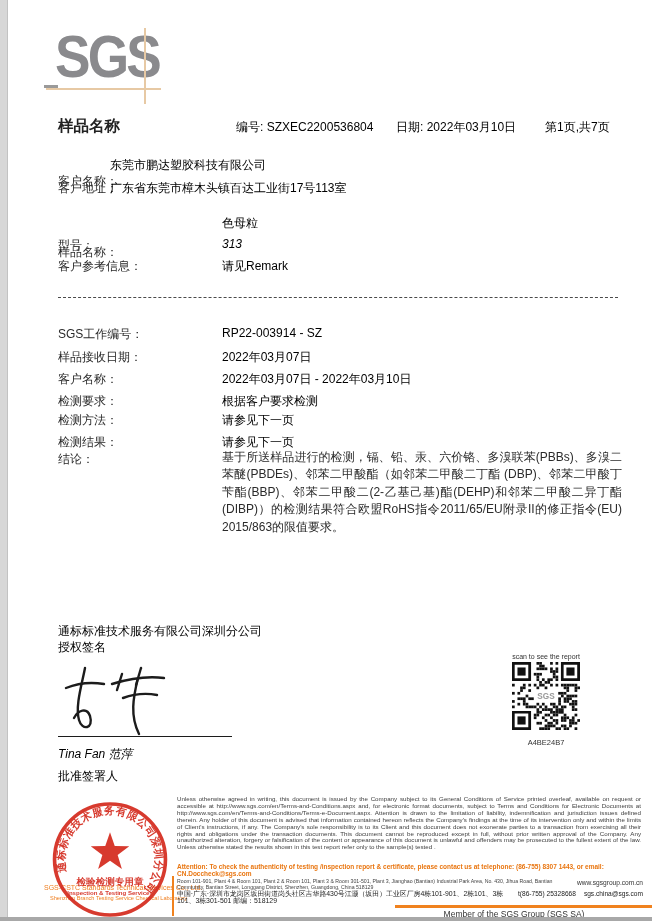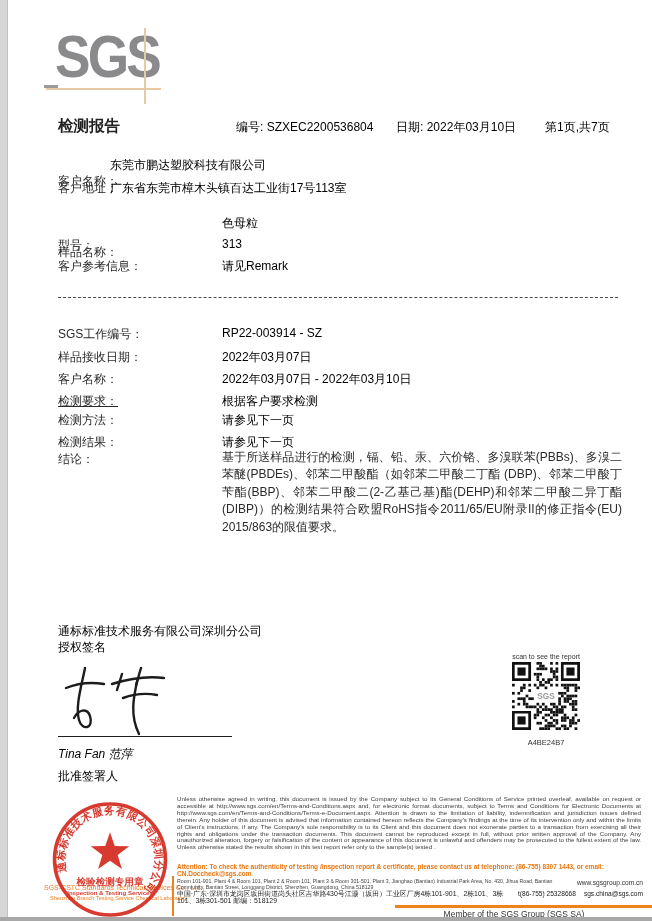--- a/index.html
+++ b/index.html
@@ -48,59 +48,59 @@
 
 <div class="page">
 
   <div class="edge-left"></div>
 
   <div class="logo-underscore"></div>
   <div class="logo-text">SGS</div>
   <div class="logo-hline"></div>
   <div class="logo-vline"></div>
 
-  <div class="title">检测报告</div>
+  <div class="title">样品名称</div>
   <div class="abs hdr" style="left:228px;top:119px;">
     <span>编号:</span>
     <span>SZXEC2200536804</span>
   </div>
   <div class="abs hdr" style="left:388px;top:119px;">
     <span>日期:</span>
     <span>2022年03月10日</span>
   </div>
   <div class="abs hdr" style="left:537px;top:119px;">第1页,共7页</div>
 
   <div class="abs lbl" style="left:58px;top:157px;margin-top:16px;">客户名称：</div>
   <div class="abs val" style="left:110px;top:157px;">东莞市鹏达塑胶科技有限公司</div>
 
   <div class="abs lbl" style="left:58px;top:180px;">客户地址：</div>
   <div class="abs val" style="left:110px;top:180px;">广东省东莞市樟木头镇百达工业街17号113室</div>
 
   <div class="abs lbl" style="left:58px;top:215px;margin-top:29px;">样品名称：</div>
   <div class="abs val" style="left:222px;top:215px;">色母粒</div>
 
   <div class="abs lbl" style="left:58px;top:237px;">型号：</div>
-  <div class="abs val" style="left:222px;top:237px;">313</div>
+  <div class="abs val" style="left:222px;top:237px;font-style:italic;">313</div>
 
   <div class="abs lbl" style="left:58px;top:258px;">客户参考信息：</div>
   <div class="abs val" style="left:222px;top:258px;">请见Remark</div>
 
 
   <div class="dashes"></div>
 
   <div class="abs lbl" style="left:58px;top:326px;">SGS工作编号：</div>
   <div class="abs val" style="left:222px;top:326px;">RP22-003914 - SZ</div>
 
   <div class="abs lbl" style="left:58px;top:349px;">样品接收日期：</div>
   <div class="abs val" style="left:222px;top:349px;">2022年03月07日</div>
 
   <div class="abs lbl" style="left:58px;top:371px;">客户名称：</div>
   <div class="abs val" style="left:222px;top:371px;">2022年03月07日 - 2022年03月10日</div>
 
-  <div class="abs lbl" style="left:58px;top:393px;text-decoration:underline;">检测要求：</div>
+  <div class="abs lbl" style="left:58px;top:393px;">检测要求：</div>
   <div class="abs val" style="left:222px;top:393px;">根据客户要求检测</div>
 
   <div class="abs lbl" style="left:58px;top:412px;">检测方法：</div>
   <div class="abs val" style="left:222px;top:412px;">请参见下一页</div>
 
   <div class="abs lbl" style="left:58px;top:434px;">检测结果：</div>
   <div class="abs val" style="left:222px;top:434px;">请参见下一页</div>
 
   <div class="abs lbl" style="left:58px;top:451px;">结论：</div>
   <div class="concl">基于所送样品进行的检测，镉、铅、汞、六价铬、多溴联苯(PBBs)、多溴二苯醚(PBDEs)、邻苯二甲酸酯（如邻苯二甲酸二丁酯 (DBP)、邻苯二甲酸丁苄酯(BBP)、邻苯二甲酸二(2-乙基己基)酯(DEHP)和邻苯二甲酸二异丁酯(DIBP)）的检测结果符合欧盟RoHS指令2011/65/EU附录II的修正指令(EU) 2015/863的限值要求。</div>

